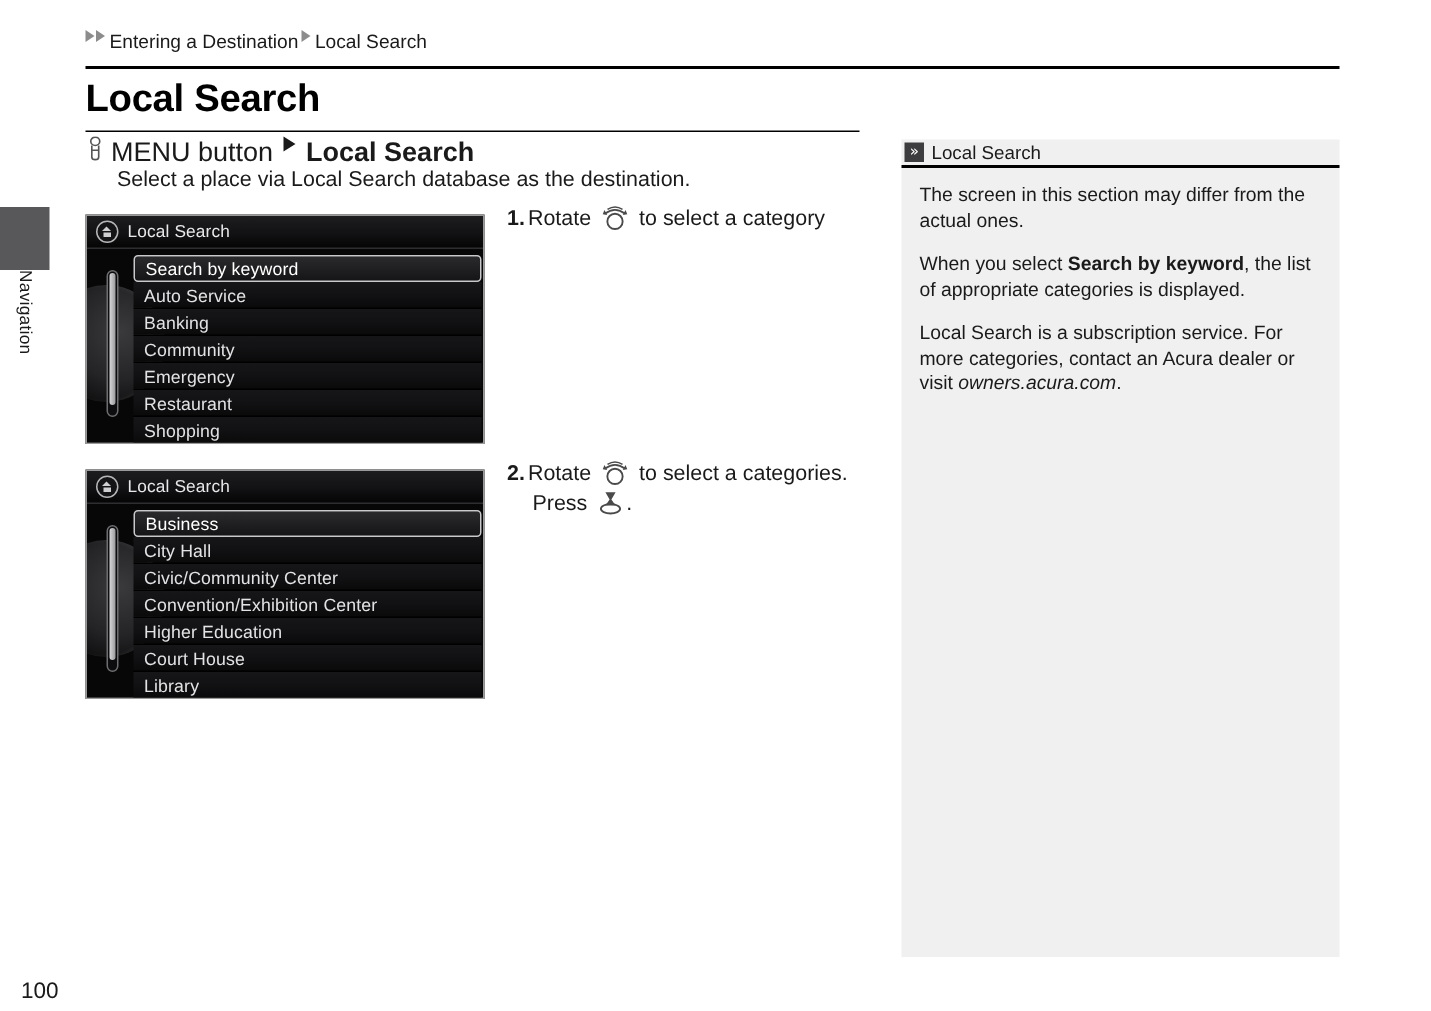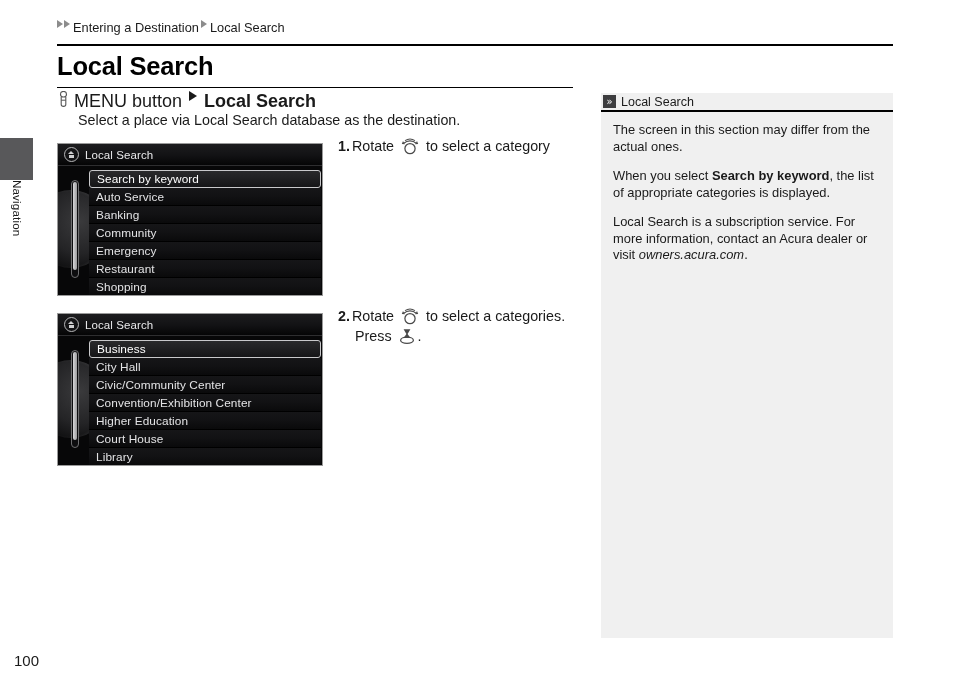--- a/index.html
+++ b/index.html
@@ -453,17 +453,17 @@
 </div>
 
 <div class="note-panel">
   <div class="note-head">
     <div class="note-chevron">»</div>
     <div class="note-title">Local Search</div>
   </div>
   <div class="note-body">
     <p class="note-para"><span>The screen in this section may differ from the actual ones.</span></p>
     <p class="note-para"><span>When you select </span><b>Search by keyword</b><span>, the list of appropriate categories is displayed.</span></p>
-    <p class="note-para"><span>Local Search is a subscription service. For more information, contact an Acura dealer or visit </span><i>owners.acura.com</i><span>.</span></p>
+    <p class="note-para"><span>Local Search is a subscription service. For more categories, contact an Acura dealer or visit </span><i>owners.acura.com</i><span>.</span></p>
   </div>
 </div>
 
 <div class="page-num">100</div>
 
 </body></html>

